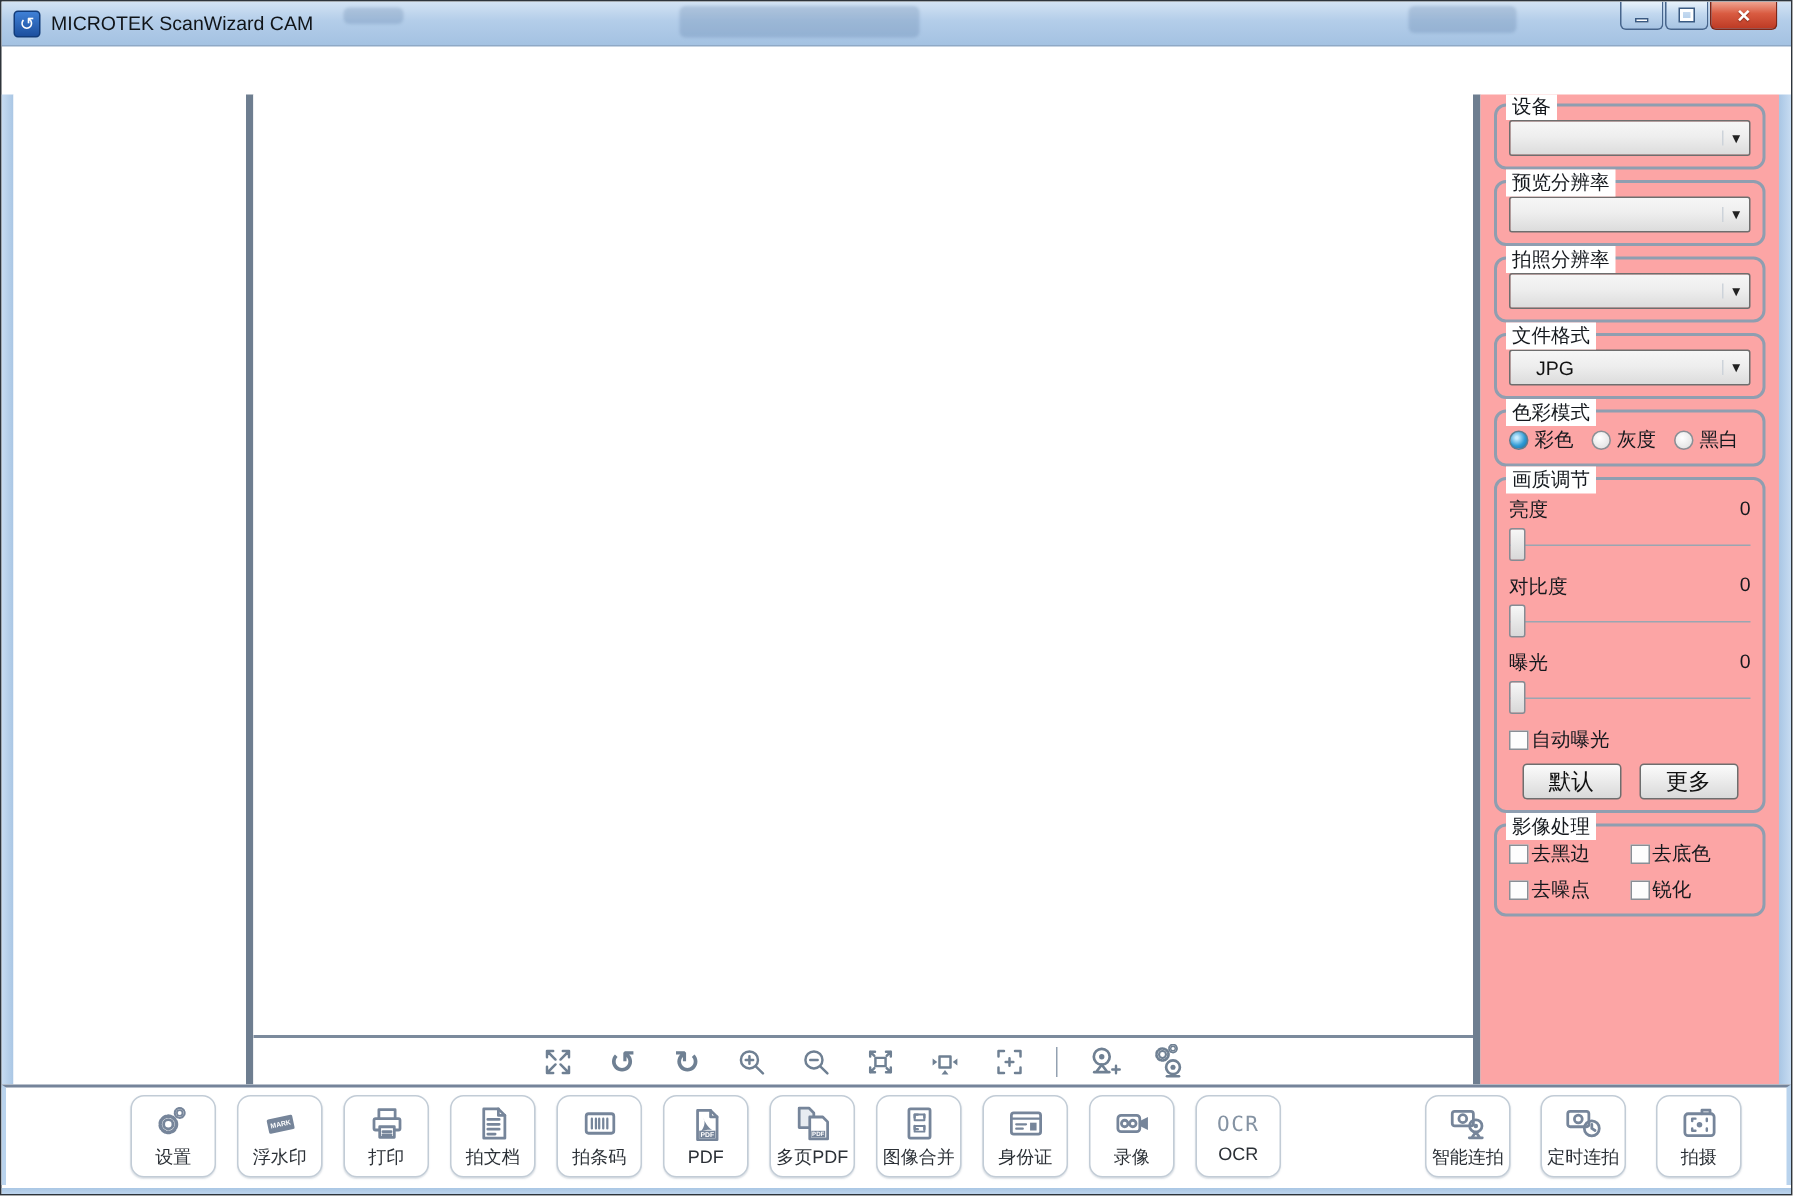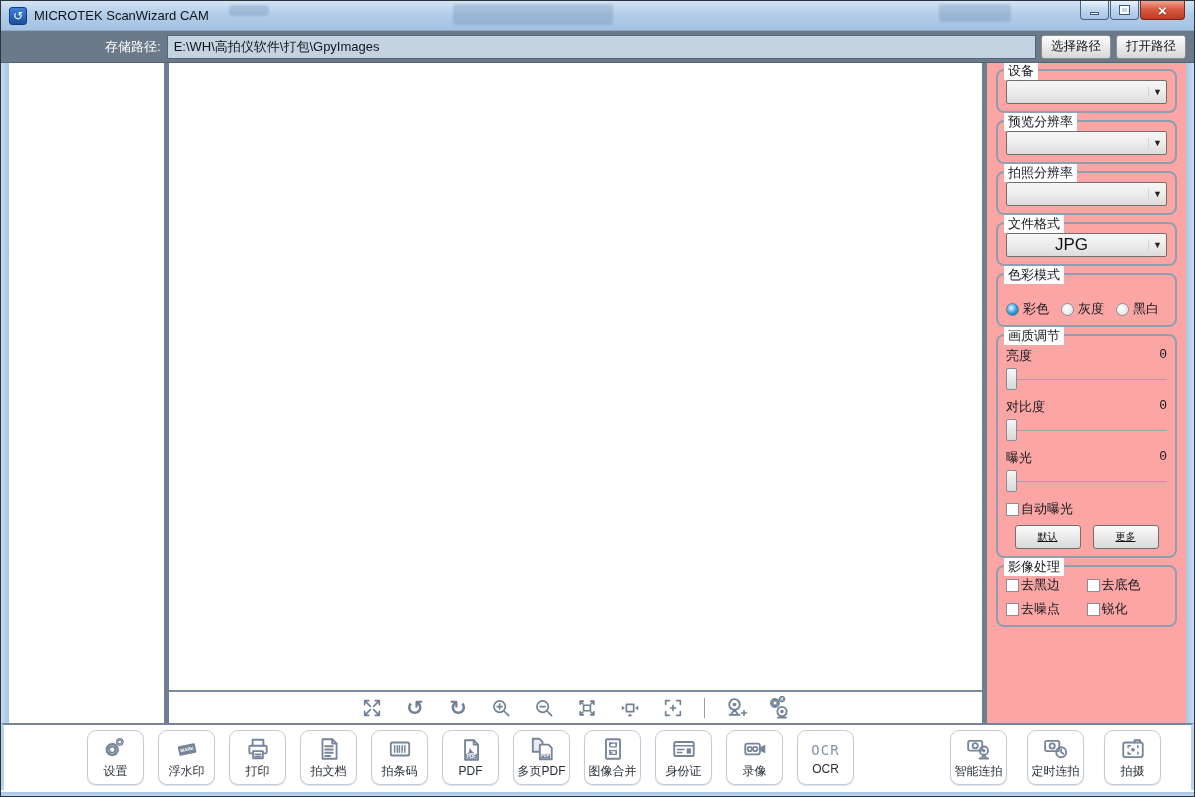--- a/index.html
+++ b/index.html
@@ -49,36 +49,36 @@
   .tico svg { stroke:#6f8093; fill:none; stroke-width:1.8; stroke-linecap:round; stroke-linejoin:round; }
   .tglyph { color:#6f8093; font-size:21px; font-weight:bold; line-height:22px; font-family:"DejaVu Sans",sans-serif; }
   .tb-sep { width:1px; height:20px; background:#93a1b1; }
 
   
   .sidebar { width:199px; background:#fca5a5; flex:0 0 auto; padding:6px 9px 4px 9px; overflow:hidden; }
   .group { position:relative; border:2px solid #8f9eb0; border-radius:8px; margin-bottom:7px; padding:9px 8px 7px 8px; }
   .group-title { position:absolute; top:-9px; left:6px; background:#fff; padding:0 4px; font-size:13px; color:#14181d; }
   .combo { height:24px; border:1px solid #6e6e6e; border-radius:2px; display:flex; align-items:center;
     background:linear-gradient(180deg,#f6f6f6 0%,#eeeeee 45%,#dcdcdc 100%); cursor:pointer; }
-  .combo-val { flex:1; font-size:17px; color:#111; padding:0 4px; min-height:1px;margin-left:44px; }
+  .combo-val { flex:1; font-size:13px; color:#111; padding:0 17px; min-height:1px; }
   .combo-arrow { width:18px; text-align:center; font-size:9px; color:#222; border-left:1px solid #cdd3da; }
   .radio-row { display:flex; flex-wrap:wrap; font-size:13px; color:#14181d; column-gap:12px; row-gap:7px; }
-  .radio-item { display:flex; align-items:center; gap:4px; cursor:pointer;margin-top:16px; }
+  .radio-item { display:flex; align-items:center; gap:4px; cursor:pointer; }
   .radio { width:13px; height:13px; border-radius:50%; border:1px solid #8a8f95; background:radial-gradient(circle at 40% 35%,#fff,#dcdcdc); flex:0 0 auto; }
   .radio.sel { background:radial-gradient(circle at 38% 35%,#c9ecff 8%,#2f9ad4 55%,#14659c); border-color:#5f7b8d; }
   .check { width:13px; height:13px; border:1px solid #898f96; background:#fdfdfd; flex:0 0 auto; }
   .check-item { display:flex; align-items:center; gap:2px; font-size:13px; color:#14181d; cursor:pointer; }
-  .slider-label-row { display:flex; justify-content:space-between; font-size:13px; color:#14181d; margin-top:2px;font-family:Liberation Mono, monospace; }
+  .slider-label-row { display:flex; justify-content:space-between; font-size:13px; color:#14181d; margin-top:2px; }
   .slider { position:relative; height:22px; margin:3px 0 8px 0; cursor:pointer; }
   .slider-track { position:absolute; left:0; right:0; top:11px; border-top:1px solid #9aa6b2; }
   .slider-thumb { position:absolute; left:0; top:0; width:11px; height:22px; border:1px solid #858c94; border-radius:2px;
     background:linear-gradient(180deg,#f7f7f7,#d8d8d8); }
   .q-buttons { display:flex; justify-content:center; gap:12px; margin-top:7px; }
-  .q-btn { width:66px; height:24px; font-size:10px; color:#111; border:1px solid #6e6e6e; border-radius:3px;
-    background:linear-gradient(180deg,#fbfbfb 0%,#ececec 45%,#d9d9d9 100%); cursor:pointer;text-decoration:underline; }
+  .q-btn { width:66px; height:24px; font-size:15px; color:#111; border:1px solid #6e6e6e; border-radius:3px;
+    background:linear-gradient(180deg,#fbfbfb 0%,#ececec 45%,#d9d9d9 100%); cursor:pointer; }
   .proc-grid { display:grid; grid-template-columns:1fr 1fr; row-gap:6px;text-align:center; }
 
   
   .actionbar { position:absolute; top:722px; left:0; right:0; height:67px; background:#fff;
     border-top:2px solid #75849a; display:flex; align-items:center; padding:0 30px 0 83px;
     border-left:3px solid #b9d3ed; border-right:3px solid #b9d3ed; }
   .abtn-group { display:flex; gap:14px; }
   .abtn-group.right { margin-left:auto;gap:20px; }
   .abtn { width:57px; height:55px; border:1px solid #c2ccd6; border-radius:9px; background:#fff;
     display:flex; flex-direction:column; align-items:center; justify-content:center; gap:1px; cursor:pointer;
@@ -115,26 +115,20 @@
         </div>
       <div class="wbtn max">
           <div class="glyph-max"></div>
         </div>
       <div class="wbtn close">
           <div class="glyph-close">×</div>
         </div>
     </div>
   </div>
 
-  <div class="pathbar">
-    <div class="path-label">存储路径:</div>
-    <input class="path-input" value="E:\WH\高拍仪软件\打包\GpyImages" style="">
-    <button class="path-btn">选择路径</button>
-    <button class="path-btn">打开路径</button>
-  </div>
 
   <div class="content">
     <div class="frame-v"></div>
     <div class="thumb-panel"></div>
     <div class="divider-v"></div>
 
     <div class="main-col">
       <div class="preview-area"></div>
       <div class="preview-toolbar">
         <span class="tico">

